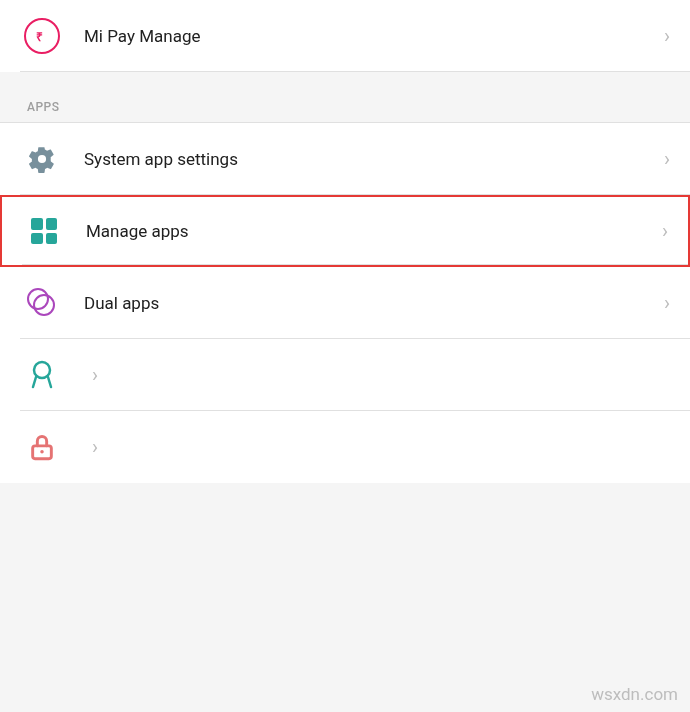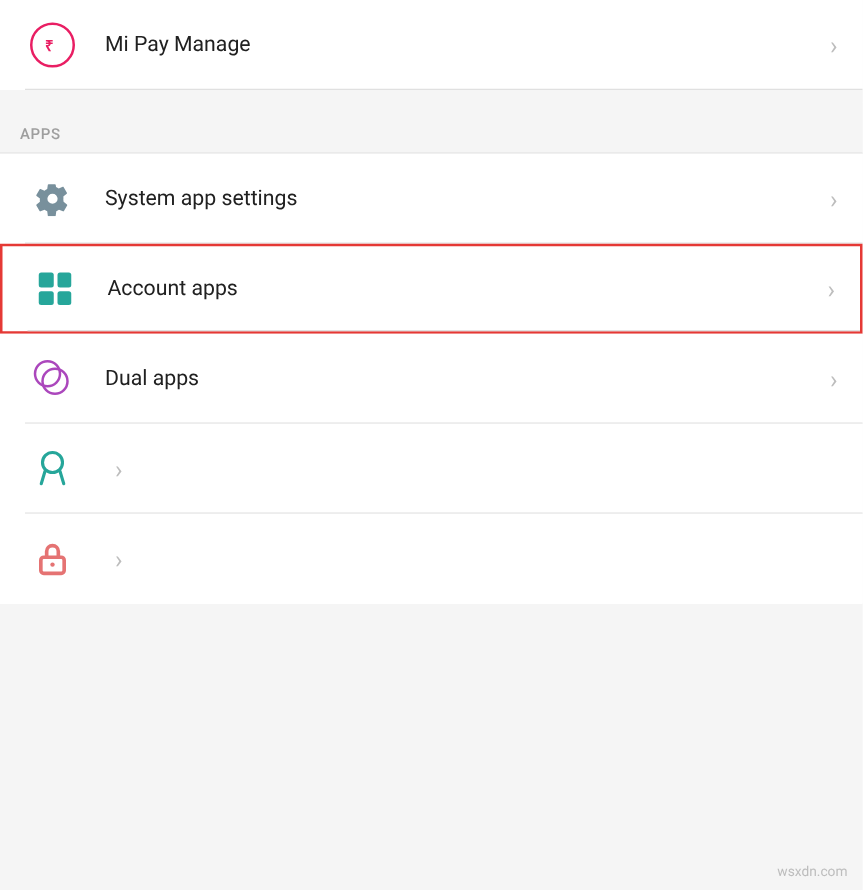--- a/index.html
+++ b/index.html
@@ -65,21 +65,21 @@
       font-weight: 400;
     }
 
     .chevron {
       color: #bdbdbd;
       font-size: 20px;
       margin-left: 8px;
     }
 
     .section-header {
-      padding: 18px 20px 8px 16px;
+      padding: 18px 20px 8px 27px;
       font-size: 12px;
       color: #9e9e9e;
       font-weight: 500;
       letter-spacing: 0.5px;
       background-color: #f5f5f5;
     }
 
     .divider-line {
       height: 1px;
       background-color: #e0e0e0;
@@ -141,21 +141,21 @@
 
     .dual-icon-inner:last-child {
       top: 6px;
       left: 6px;
     }
 
     .watermark {
       position: absolute;
       bottom: 8px;
       right: 12px;
-      font-size: 11px;
+      font-size: 17px;
       color: #bdbdbd;
     }
 
     
     svg {
       display: block;
     }
   </style>
 </head>
 <body>
@@ -197,21 +197,21 @@
 
     <div class="list-item" style="border: 2.5px solid #e53935; position: relative;">
       <div class="icon-wrap">
         <div class="grid-icon">
           <div class="grid-cell"></div>
           <div class="grid-cell"></div>
           <div class="grid-cell"></div>
           <div class="grid-cell"></div>
         </div>
       </div>
-      <span class="item-label">Account apps</span>
+      <span class="item-label">Manage apps</span>
       <span class="chevron">›</span>
     </div>
 
     <div class="list-item">
       <div class="icon-wrap">
         <div class="dual-icon">
           <div class="dual-icon-inner"></div>
           <div class="dual-icon-inner"></div>
         </div>
       </div>

